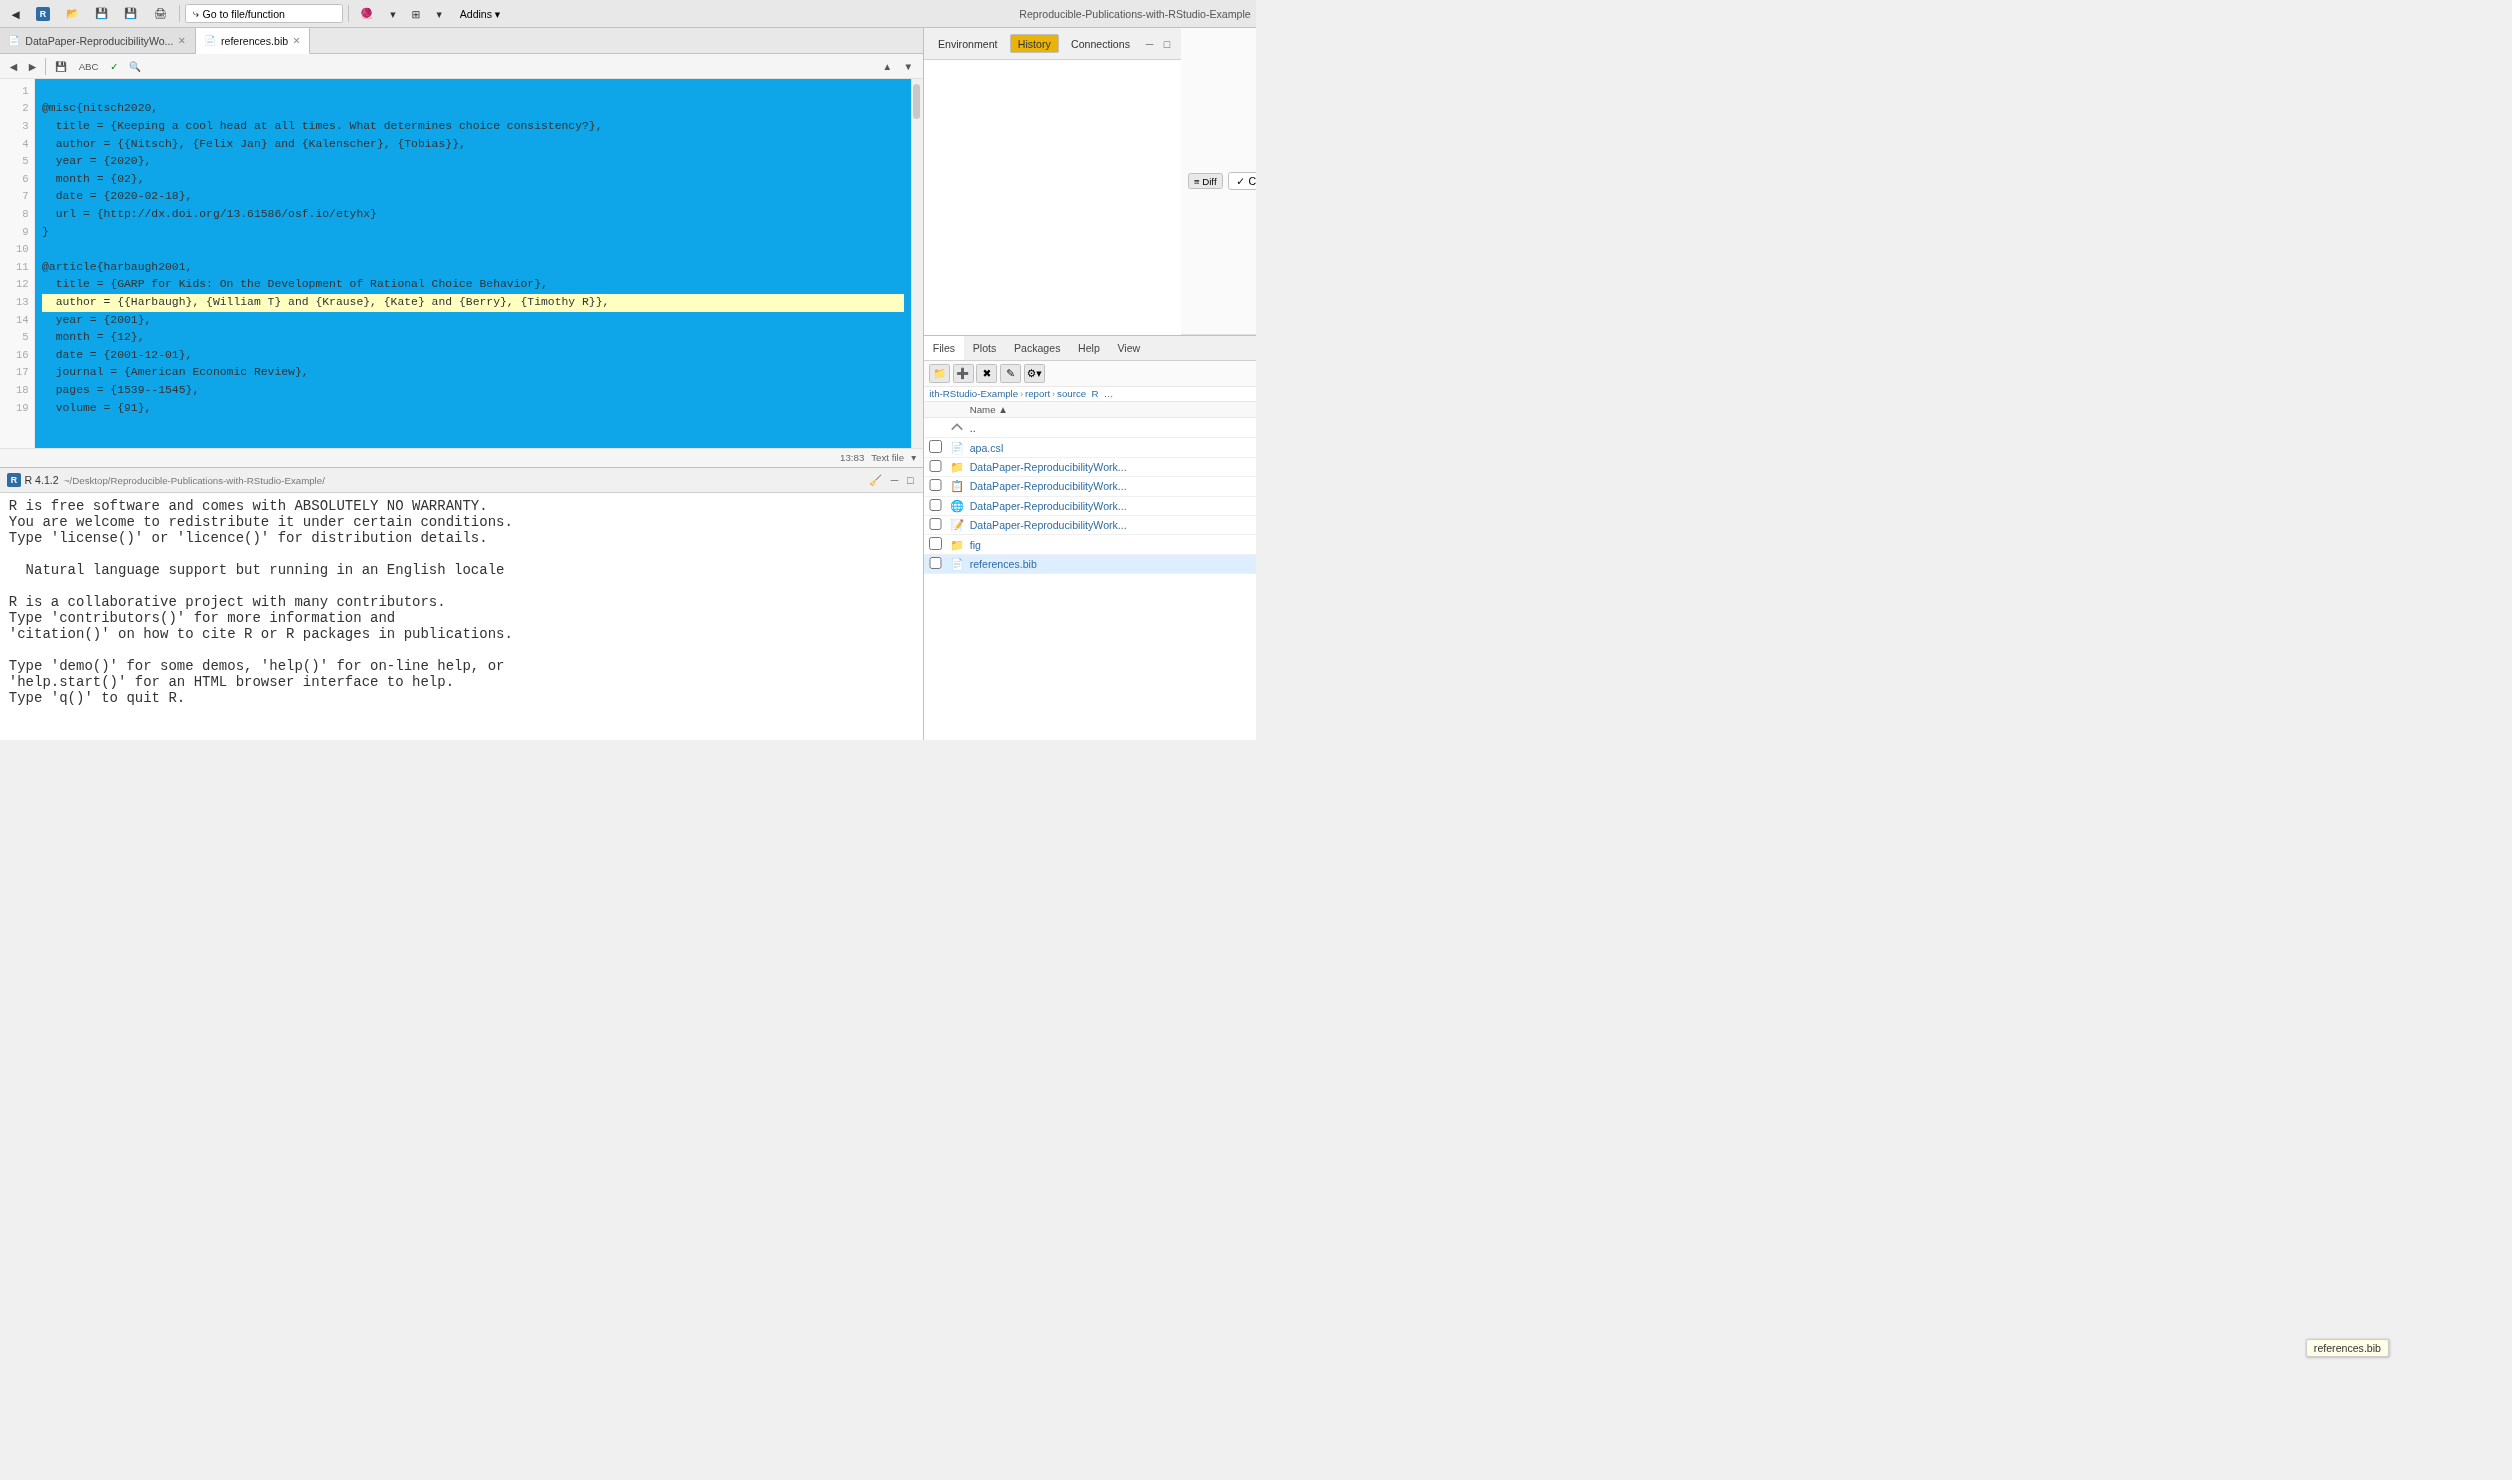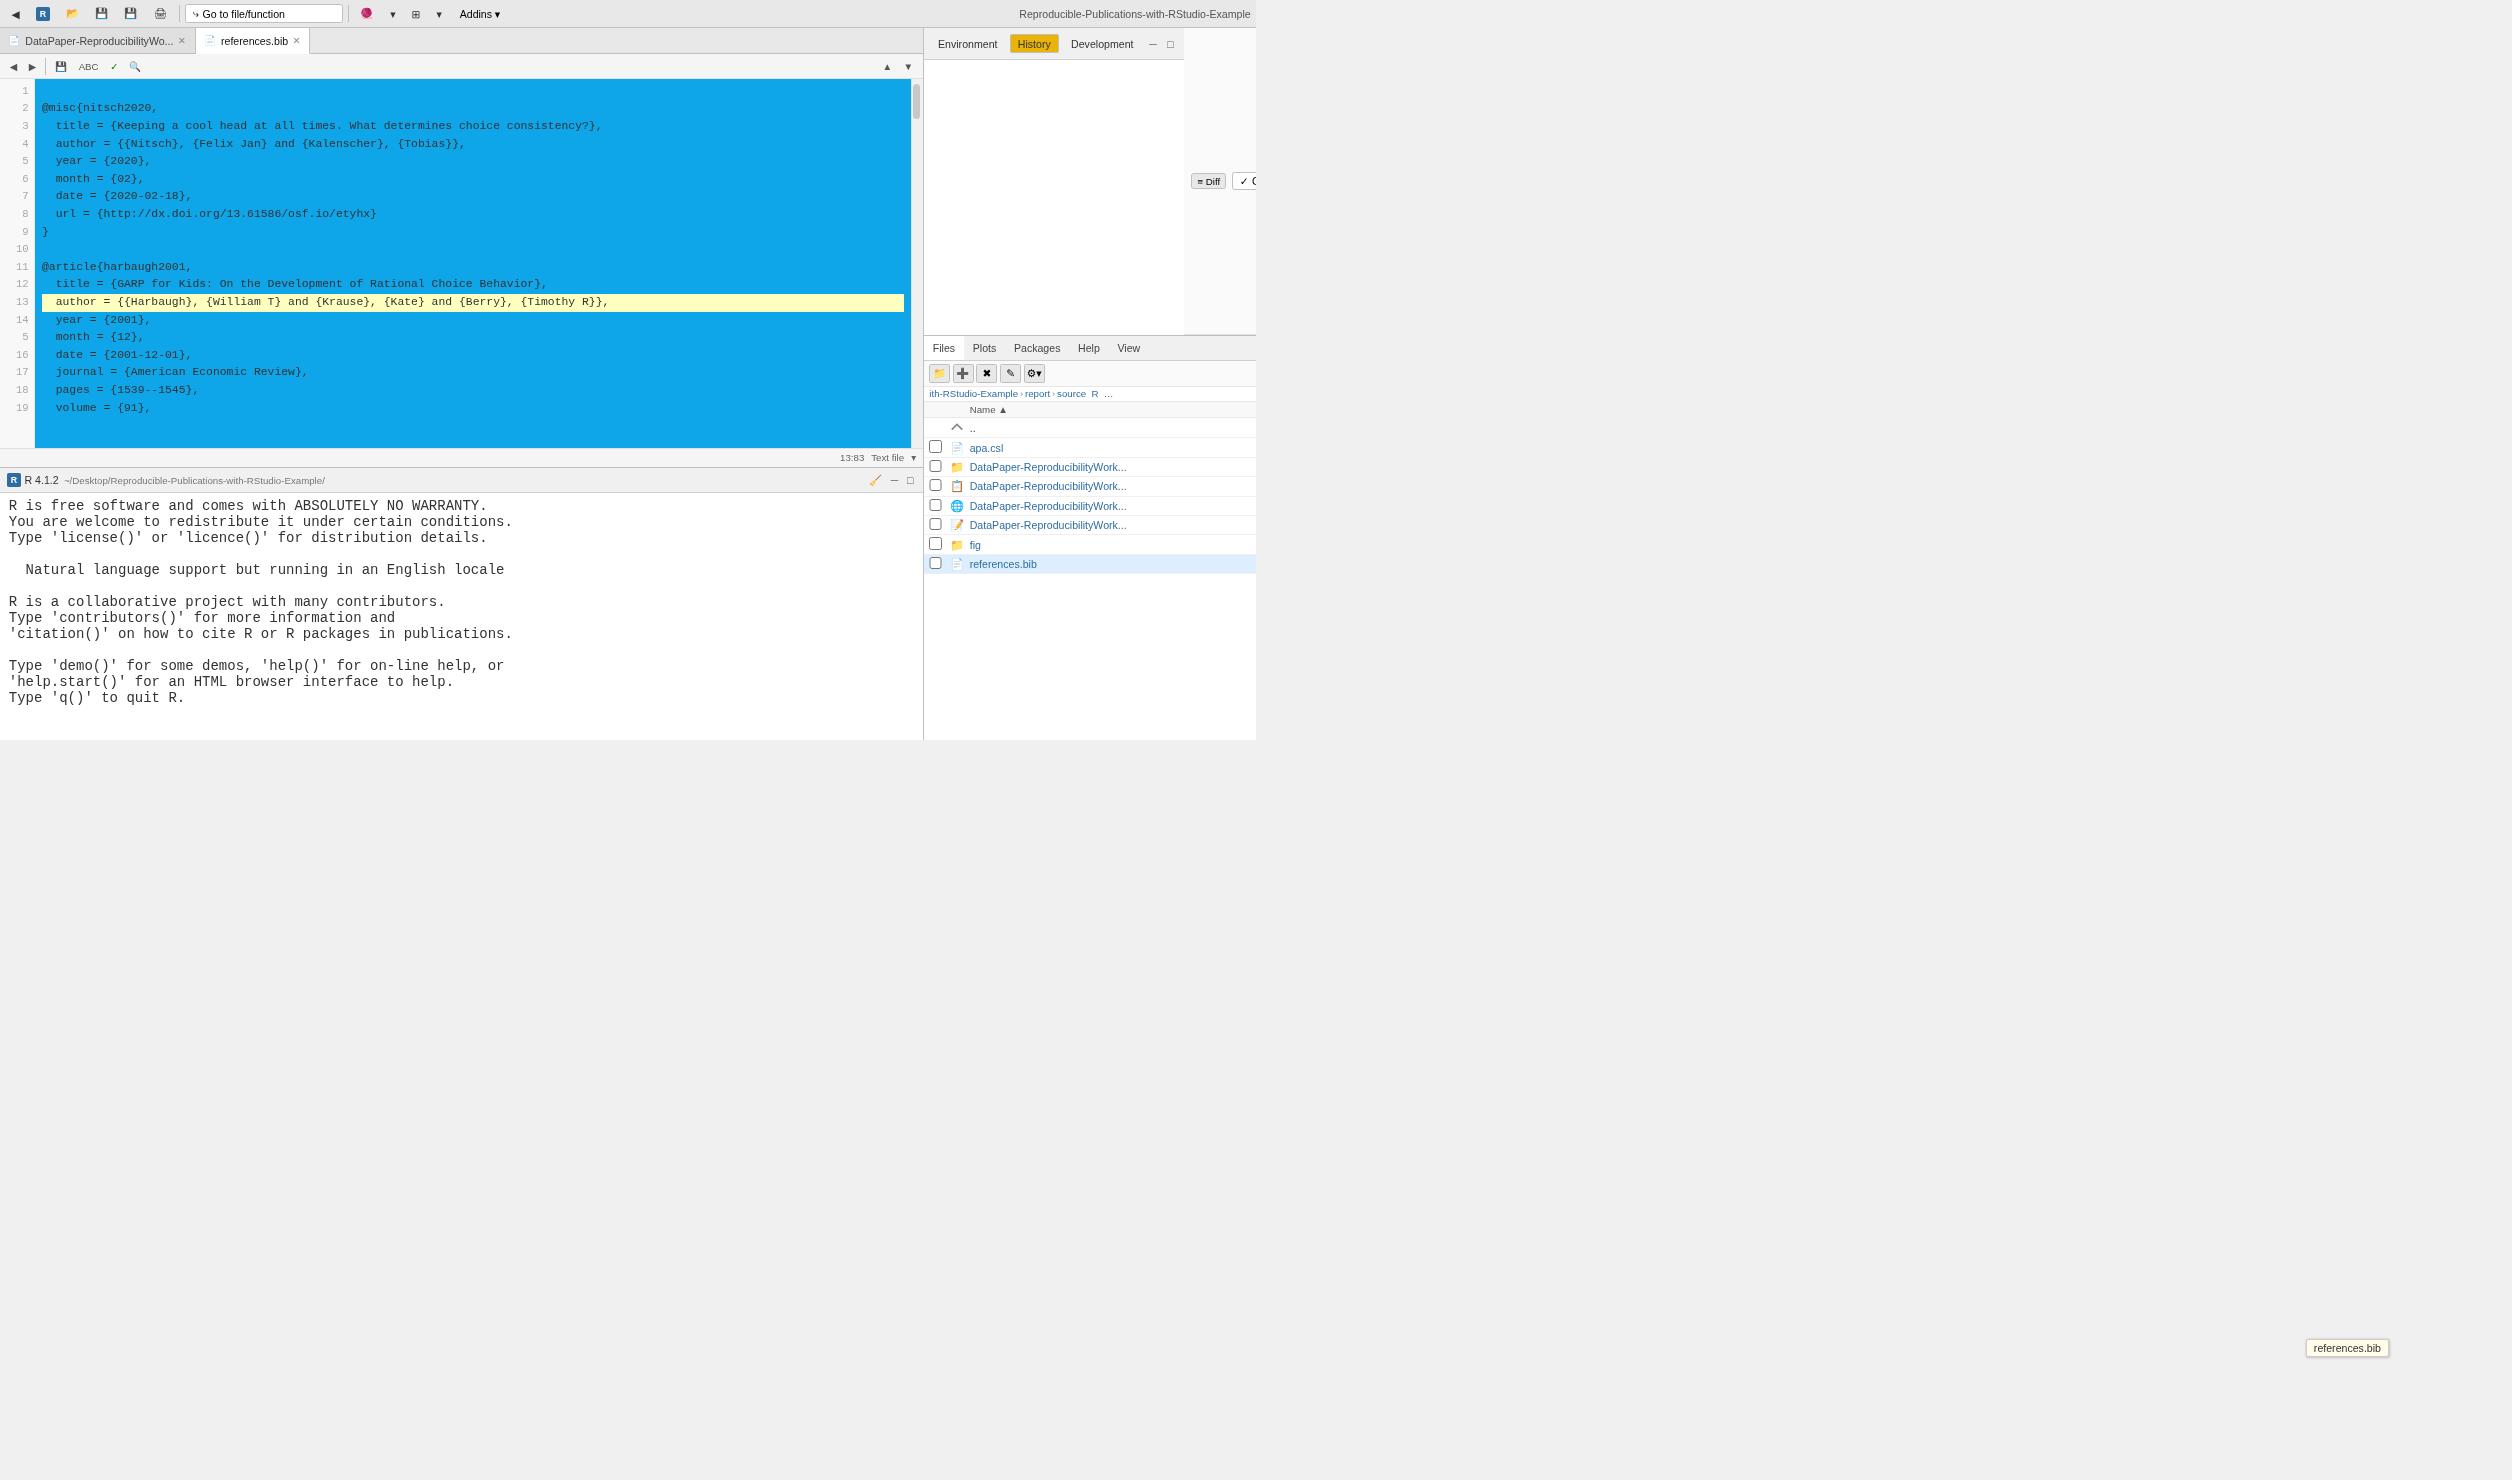--- a/index.html
+++ b/index.html
@@ -595,21 +595,21 @@
     </div>
   </div>
 
   <div class="right-panel">
 
     <div style="flex:0 0 308px; display:flex; flex-direction:row; border-bottom:1.8px solid #c0c0c0;">
       <div class="git-panel-header">
 
         <span class="git-tab">Environment</span>
         <span class="git-tab active">History</span>
-        <span class="git-tab">Development</span>
+        <span class="git-tab">Connections</span>
         <div class="git-panel-controls">
           <button class="panel-ctrl-btn">─</button>
           <button class="panel-ctrl-btn">□</button>
         </div>
       </div>
 
       <div style="display:flex; align-items:center; padding:3.5px 7px; gap:5.3px; border-bottom:0.9px solid #e0e0e0; background:#fafafa;">
         <button class="git-ctrl-btn">
           <span>≡</span>
           <span>Diff</span>

